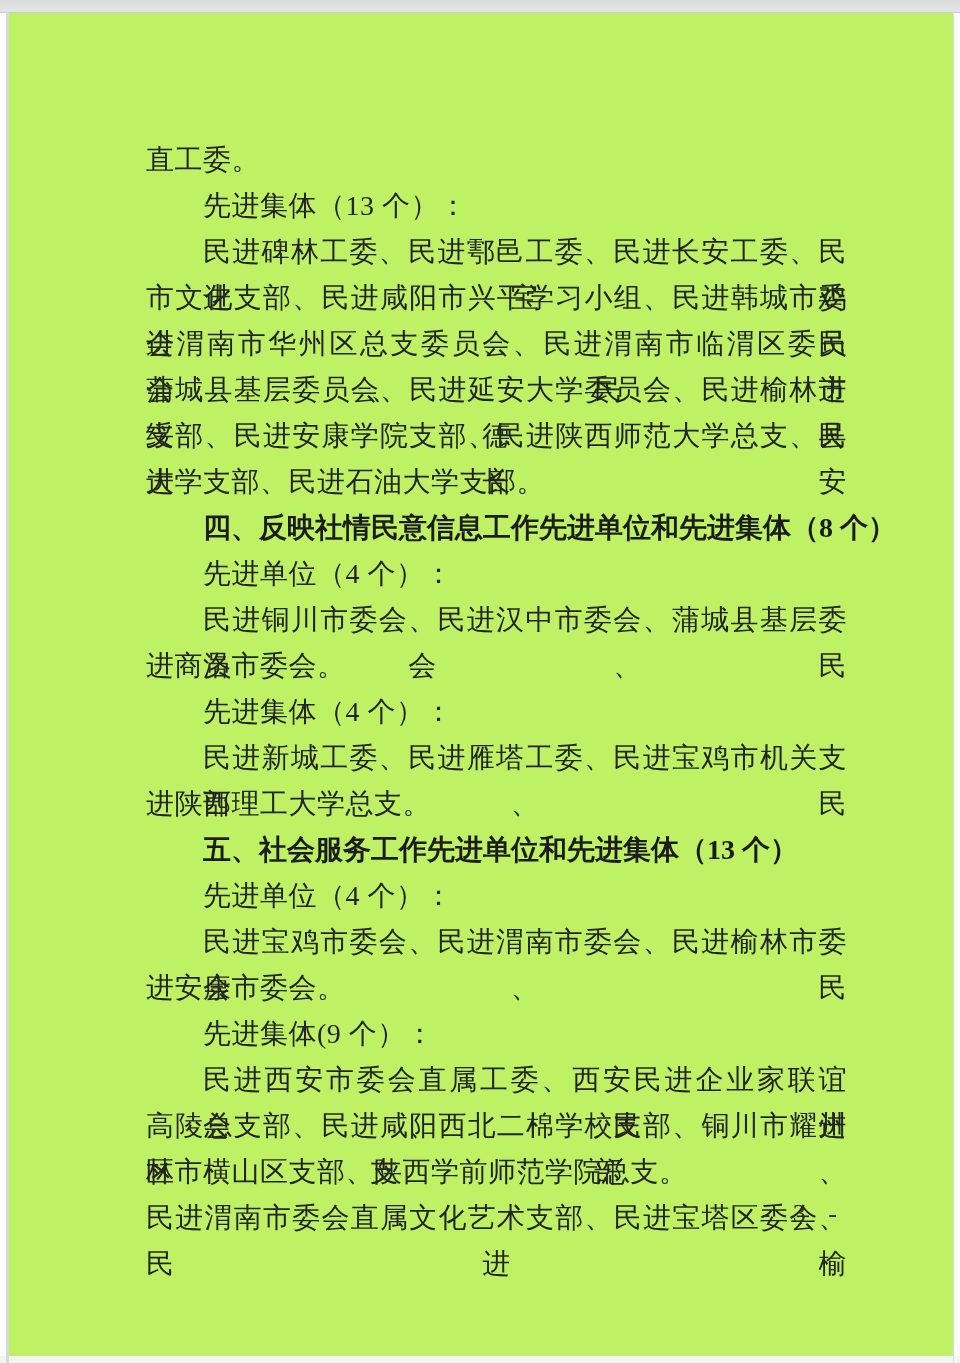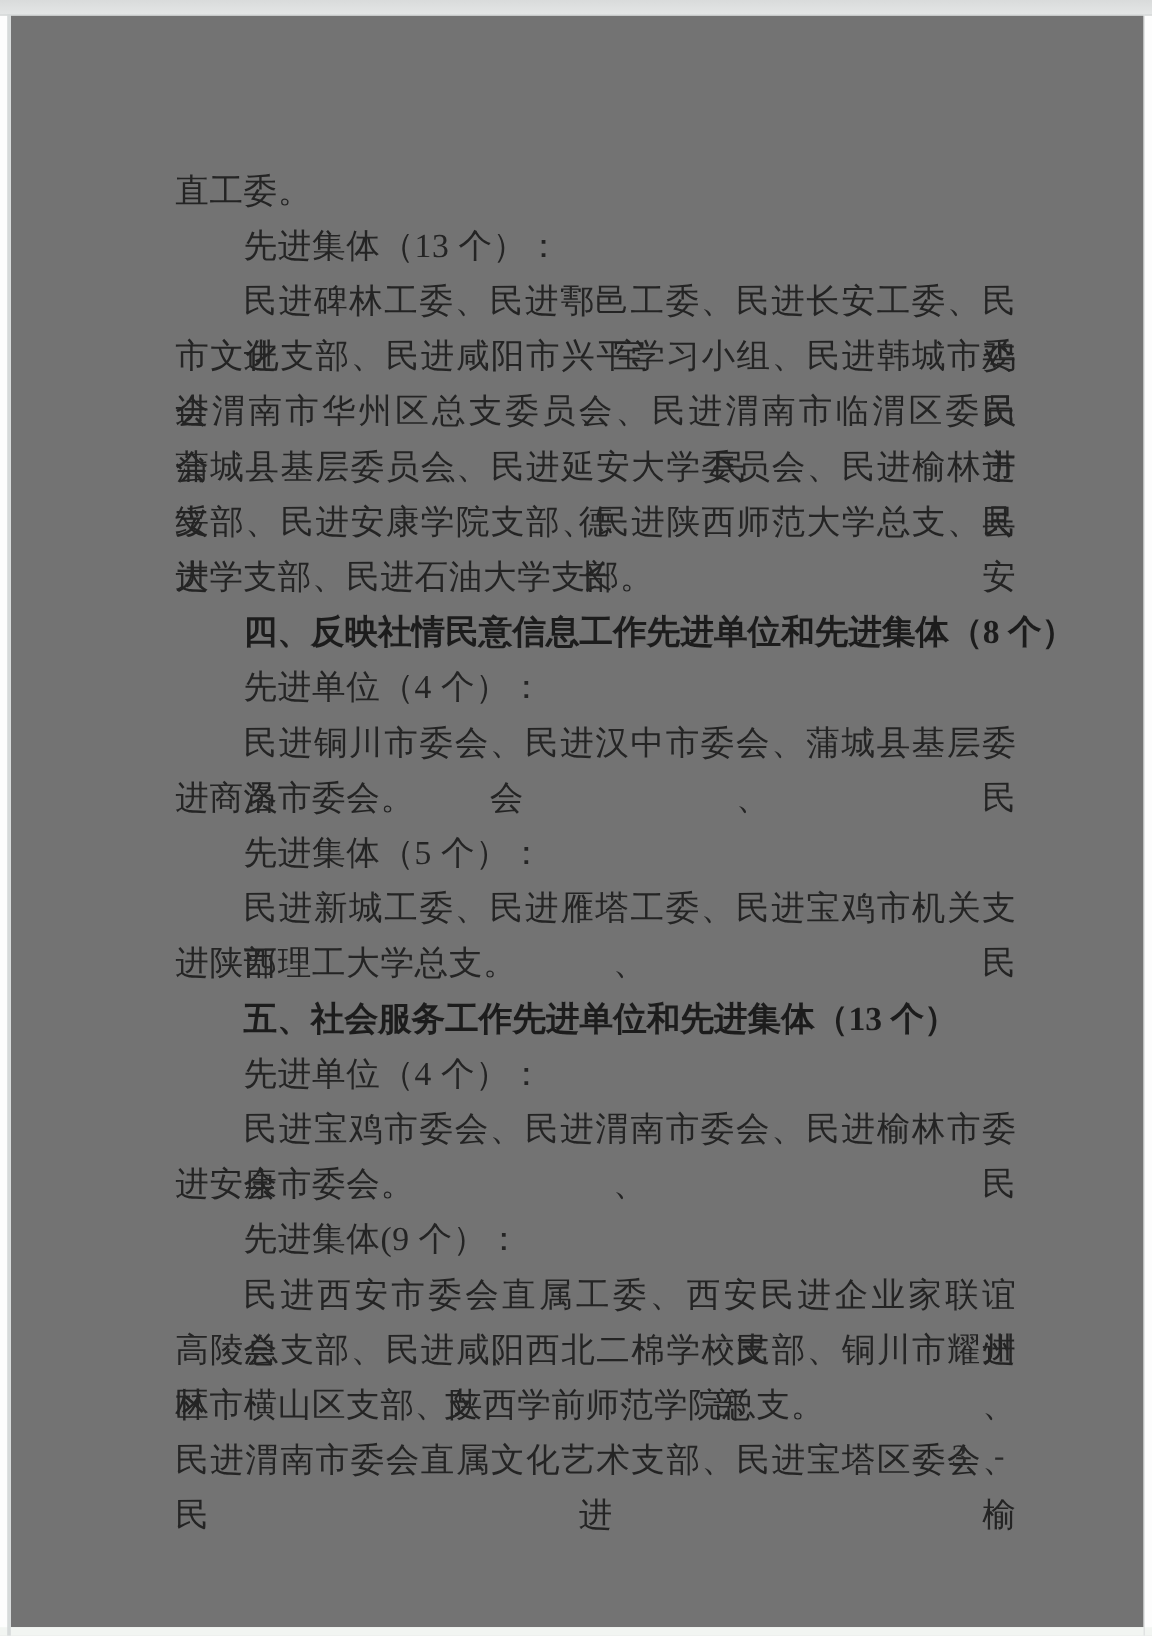--- a/index.html
+++ b/index.html
@@ -40,21 +40,21 @@
   }
   .right-edge {
     position: absolute;
     right: 6px; top: 12px; bottom: 0;
     width: 1px;
     background: #dddfdf;
   }
   .page {
     position: absolute;
     left: 9px; top: 13px; right: 7px; bottom: 7px;
-    background: #737373;
+    background: #bef264;
   }
   .text-block {
     position: absolute;
     left: 137px;
     top: 124px;
     width: 701px;
   }
   .line {
     height: 46px;
     line-height: 46px;
@@ -100,21 +100,21 @@
         <div class="line indent justify">民进碑林工委、民进鄠邑工委、民进长安工委、民进宝鸡</div>
         <div class="line justify">市文化支部、民进咸阳市兴平学习小组、民进韩城市委会、民</div>
         <div class="line justify">进渭南市华州区总支委员会、民进渭南市临渭区委员会、民进</div>
         <div class="line justify">蒲城县基层委员会、民进延安大学委员会、民进榆林市绥德县</div>
         <div class="line justify">支部、民进安康学院支部、民进陕西师范大学总支、民进长安</div>
         <div class="line">大学支部、民进石油大学支部。</div>
         <div class="line heading indent">四、反映社情民意信息工作先进单位和先进集体（8 个）</div>
         <div class="line indent">先进单位（4 个）：</div>
         <div class="line indent justify">民进铜川市委会、民进汉中市委会、蒲城县基层委员会、民</div>
         <div class="line">进商洛市委会。</div>
-        <div class="line indent">先进集体（5 个）：</div>
+        <div class="line indent">先进集体（4 个）：</div>
         <div class="line indent justify">民进新城工委、民进雁塔工委、民进宝鸡市机关支部、民</div>
         <div class="line">进陕西理工大学总支。</div>
         <div class="line heading indent">五、社会服务工作先进单位和先进集体（13 个）</div>
         <div class="line indent">先进单位（4 个）：</div>
         <div class="line indent justify">民进宝鸡市委会、民进渭南市委会、民进榆林市委会、民</div>
         <div class="line">进安康市委会。</div>
         <div class="line indent">先进集体(9 个）：</div>
         <div class="line indent justify">民进西安市委会直属工委、西安民进企业家联谊会、民进</div>
         <div class="line justify">高陵总支部、民进咸阳西北二棉学校支部、铜川市耀州区支部、</div>
         <div class="line">林市横山区支部、陕西学前师范学院总支。</div>

